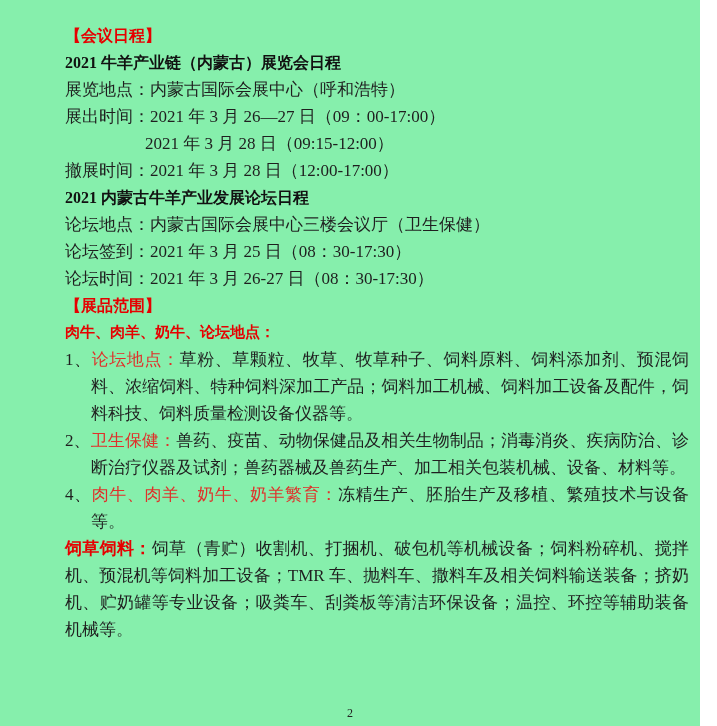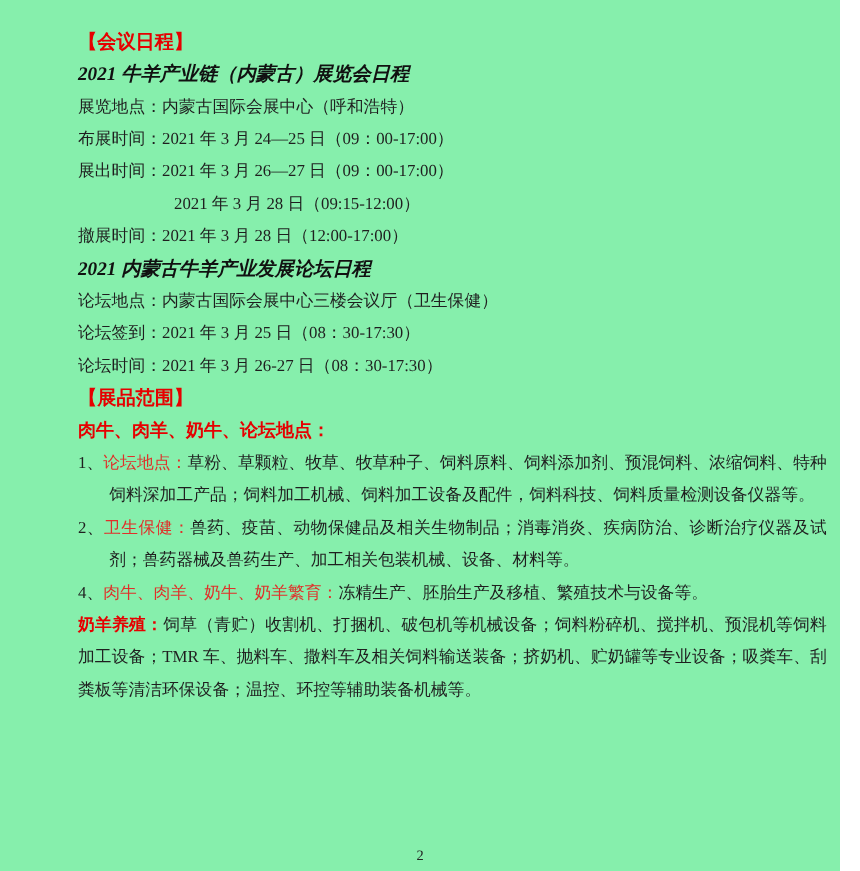--- a/index.html
+++ b/index.html
@@ -11,34 +11,33 @@
     font-family:"Liberation Serif","DejaVu Serif",serif;
     color:#1f1f1f;
   }
   .content{
     position:absolute;
     left:65px;top:22px;
     width:624px;
   }
   .line{
     margin:0;
-    font-size:14px;
+    font-size:17px;
     line-height:27px;
     white-space:normal;
   }
   .head{
     color:#e60000;
     font-weight:bold;
     font-size:16px;
   }
   .subhead{
     font-weight:bold;
     font-size:16px;
     color:#111111;
-    font-style:italic;
   }
   .cat-head{
     color:#e60000;
     font-weight:bold;
     font-size:15px;
   }
   .indent{padding-left:80px;}
   .item{
     padding-left:26px;
     text-indent:-26px;
@@ -59,21 +58,20 @@
 <body>
 
 <div class="page">
   <div class="content">
 
     <p class="line head">【会议日程】</p>
 
     <p class="line subhead">2021 牛羊产业链（内蒙古）展览会日程</p>
 
     <p class="line">展览地点：内蒙古国际会展中心（呼和浩特）</p>
-    <p class="line">布展时间：2021 年 3 月 24—25 日（09：00-17:00）</p>
     <p class="line">展出时间：2021 年 3 月 26—27 日（09：00-17:00）</p>
     <p class="line indent">2021 年 3 月 28 日（09:15-12:00）</p>
     <p class="line">撤展时间：2021 年 3 月 28 日（12:00-17:00）</p>
 
     <p class="line subhead">2021 内蒙古牛羊产业发展论坛日程</p>
 
     <p class="line">论坛地点：内蒙古国际会展中心三楼会议厅（卫生保健）</p>
     <p class="line">论坛签到：2021 年 3 月 25 日（08：30-17:30）</p>
     <p class="line">论坛时间：2021 年 3 月 26-27 日（08：30-17:30）</p>
 
@@ -81,18 +79,18 @@
 
     <p class="line cat-head">肉牛、肉羊、奶牛、论坛地点：</p>
 
     <p class="line item"><span>1、</span><span class="red">论坛地点：</span><span>草粉、草颗粒、牧草、牧草种子、饲料原料、饲料添加剂、预混饲料、浓缩饲料、特种饲料深加工产品；饲料加工机械、饲料加工设备及配件，饲料科技、饲料质量检测设备仪器等。</span></p>
 
     <p class="line item"><span>2、</span><span class="red">卫生保健：</span><span>兽药、疫苗、动物保健品及相关生物制品；消毒消炎、疾病防治、诊断治疗仪器及试剂；兽药器械及兽药生产、加工相关包装机械、设备、材料等。</span></p>
 
 
     <p class="line item"><span>4、</span><span class="red">肉牛、肉羊、奶牛、奶羊繁育：</span><span>冻精生产、胚胎生产及移植、繁殖技术与设备等。</span></p>
 
-    <p class="line machinery"><span class="red">奶羊养殖：</span><span>饲草（青贮）收割机、打捆机、破包机等机械设备；饲料粉碎机、搅拌机、预混机等饲料加工设备；TMR 车、抛料车、撒料车及相关饲料输送装备；挤奶机、贮奶罐等专业设备；吸粪车、刮粪板等清洁环保设备；温控、环控等辅助装备机械等。</span></p>
+    <p class="line machinery"><span class="red">饲草饲料：</span><span>饲草（青贮）收割机、打捆机、破包机等机械设备；饲料粉碎机、搅拌机、预混机等饲料加工设备；TMR 车、抛料车、撒料车及相关饲料输送装备；挤奶机、贮奶罐等专业设备；吸粪车、刮粪板等清洁环保设备；温控、环控等辅助装备机械等。</span></p>
 
   </div>
 
   <div class="footer">2</div>
 </div>
 
 </body></html>

